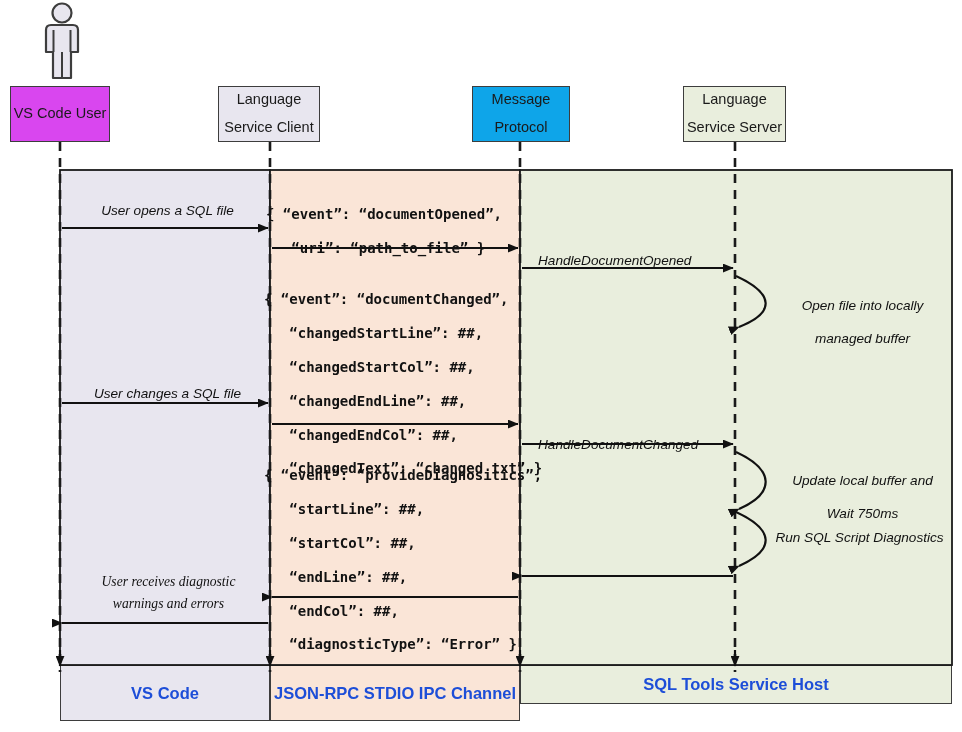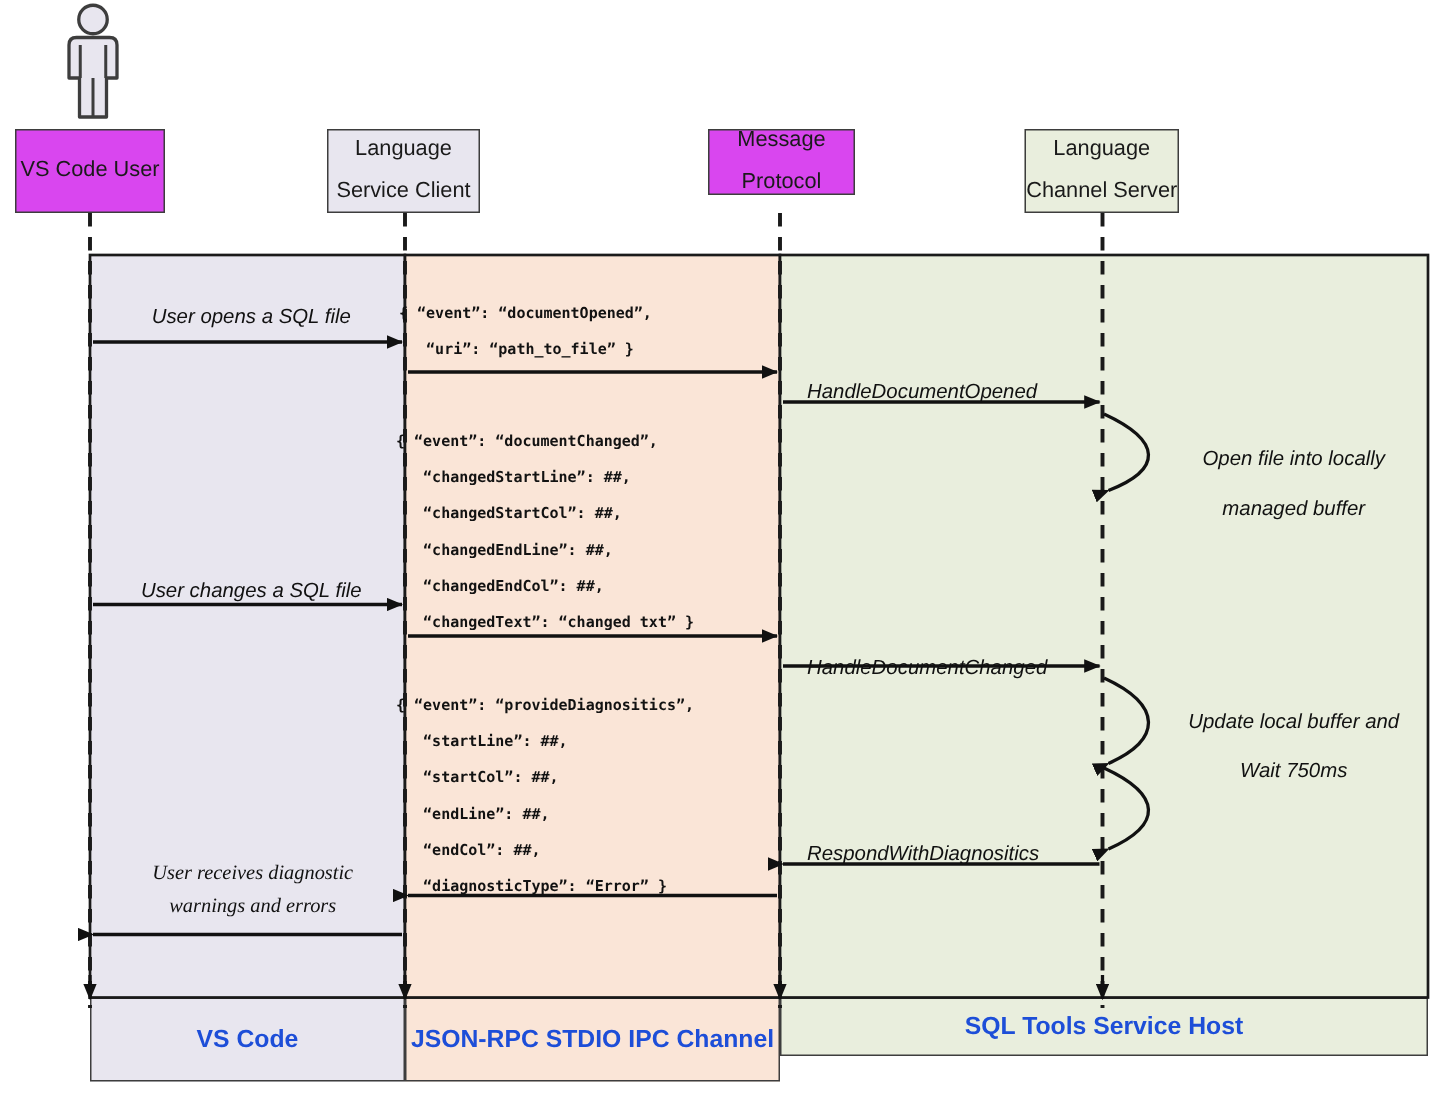--- a/index.html
+++ b/index.html
@@ -65,21 +65,21 @@
     font-size: 13.6px;
     color: #111111;
     white-space: nowrap;
     line-height: 1.62;
   }
   .msg-label.center { text-align: center; }
 
   .json-block {
     position: absolute;
     font-family: "DejaVu Sans Mono", monospace;
-    font-size: 10px;
+    font-size: 14px;
     font-weight: bold;
     color: #121212;
     line-height: 2.42;
     white-space: pre;
   }
 
   .note-label {
     position: absolute;
     font-style: italic;
     font-size: 13.6px;
@@ -113,28 +113,28 @@
 
   <div class="participant" style="left:10px; top:86px; width:100px; height:56px; background:#d946ef;">
     <span class="pline">VS Code User</span>
   </div>
 
   <div class="participant" style="left:218px; top:86px; width:102px; height:56px; background:#e8e6ef;">
     <span class="pline">Language</span>
     <span class="pline">Service Client</span>
   </div>
 
-  <div class="participant" style="left:472px; top:86px; width:98px; height:44px; background:#d946ef;text-align:center;">
+  <div class="participant" style="left:472px; top:86px; width:98px; height:56px; background:#0ea5e9;text-align:center;">
     <span class="pline">Message</span>
     <span class="pline">Protocol</span>
   </div>
 
   <div class="participant" style="left:683px; top:86px; width:103px; height:56px; background:#e9eedd;">
     <span class="pline">Language</span>
-    <span class="pline">Channel Server</span>
+    <span class="pline">Service Server</span>
   </div>
 
   <div class="zonebar" style="left:60px; top:665px; width:210px; height:56px; background:#e8e6ef;">
     <span>VS Code</span>
   </div>
   <div class="zonebar" style="left:270px; top:665px; width:250px; height:56px; background:#fae5d7;">
     <span>JSON-RPC STDIO IPC Channel</span>
   </div>
   <div class="zonebar" style="left:520px; top:665px; width:432px; height:39px; background:#e9eedd;">
     <span>SQL Tools Service Host</span>
@@ -204,21 +204,20 @@
 
   <div class="msg-label center" style="left:66px; top:571px; width:205px;font-family:Liberation Serif, serif;">
     <div>User receives diagnostic</div>
     <div>warnings and errors</div>
   </div>
 
   <div class="msg-label" style="left:538px; top:250px;">HandleDocumentOpened</div>
 
   <div class="msg-label" style="left:538px; top:434px;">HandleDocumentChanged</div>
 
-  <div class="msg-label" style="left:538px; top:558px;">RespondWithDiagnositics</div>
 
   <div class="json-block" style="left:266px; top:198px;">{ “event”: “documentOpened”,
    “uri”: “path_to_file” }</div>
 
   <div class="json-block" style="left:264px; top:283px;">{ “event”: “documentChanged”,
    “changedStartLine”: ##,
    “changedStartCol”: ##,
    “changedEndLine”: ##,
    “changedEndCol”: ##,
    “changedText”: “changed txt” }</div>
@@ -234,15 +233,16 @@
     <div>Open file into locally</div>
     <div>managed buffer</div>
   </div>
 
   <div class="note-label center" style="left:770px; top:464px; width:185px;">
     <div>Update local buffer and</div>
     <div>Wait 750ms</div>
   </div>
 
   <div class="note-label center" style="left:762px; top:521px; width:195px;">
+    <div>Run SQL Script Diagnostics</div>
   </div>
 
 </div>
 
 </body></html>

